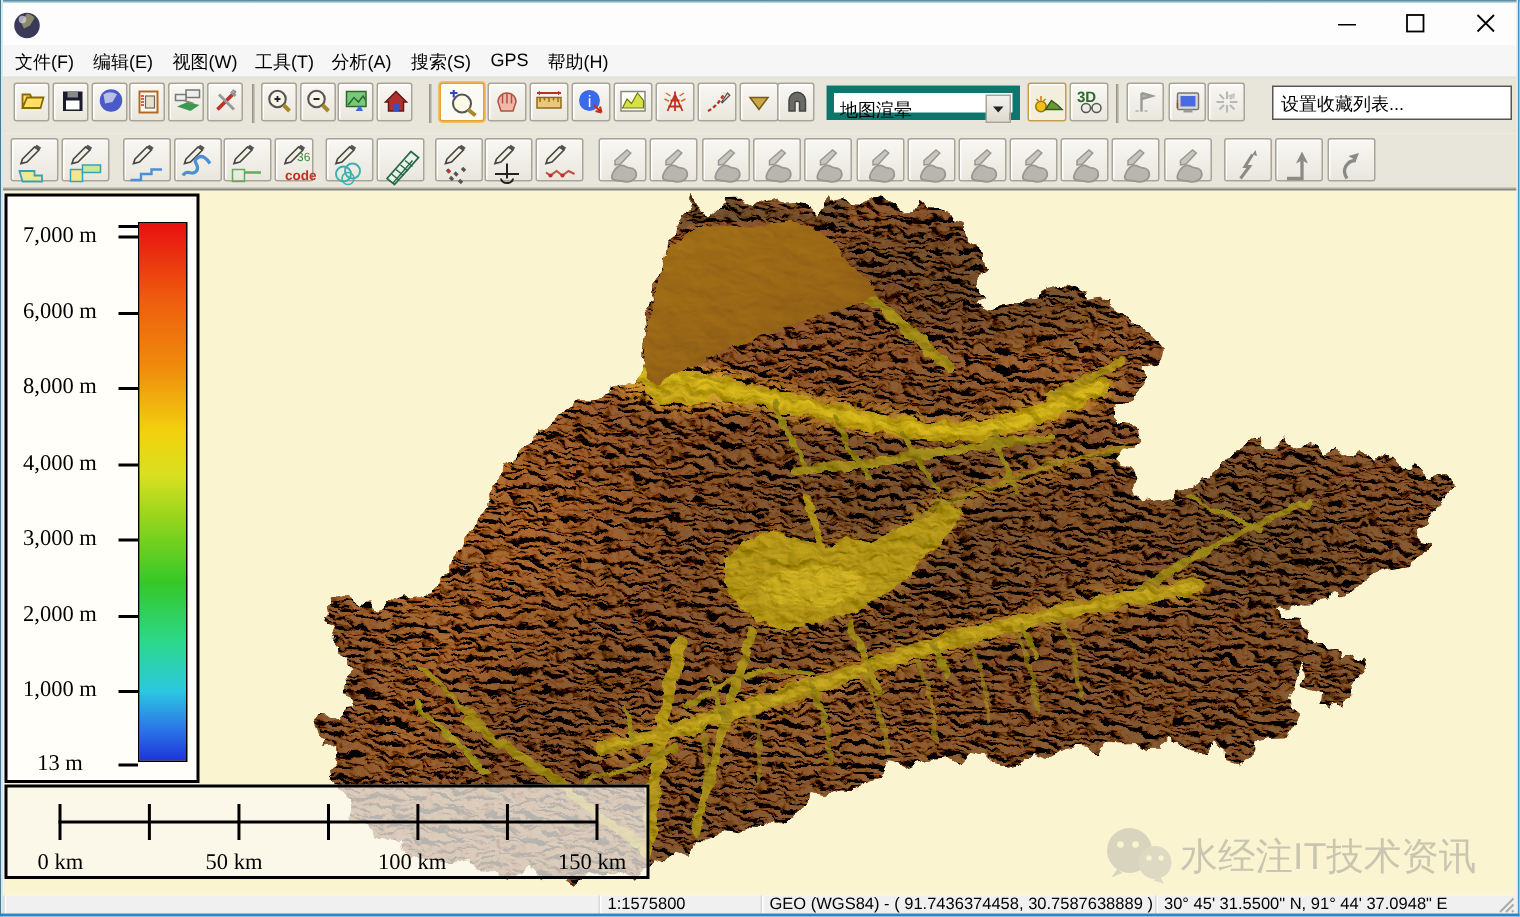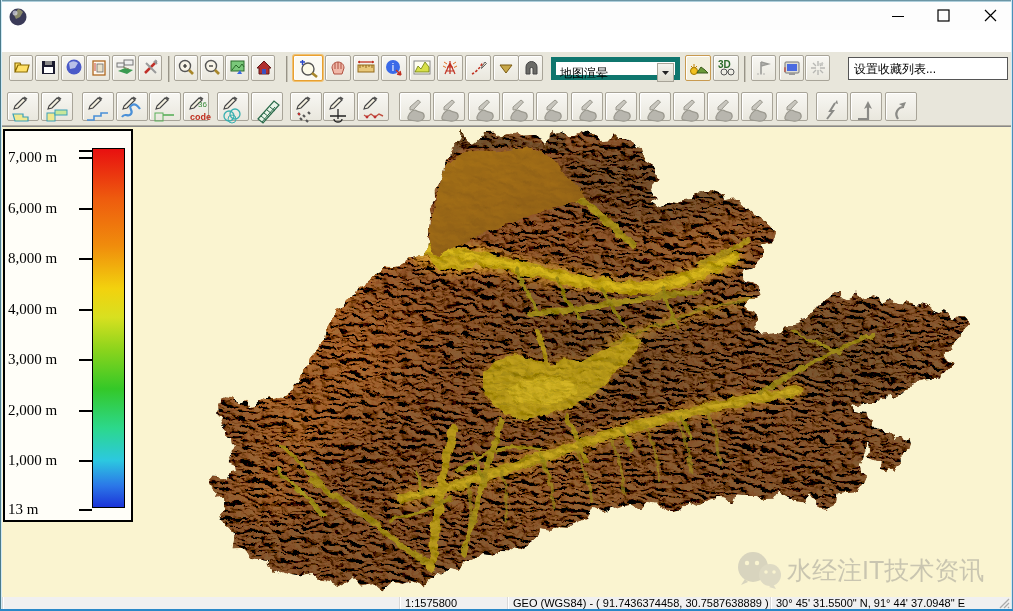--- a/index.html
+++ b/index.html
@@ -13,21 +13,21 @@
 .winbtn{position:absolute;top:0px;width:34px;height:28px;color:#000;text-align:center;}
 #menubar{position:absolute;left:2px;top:30px;width:1009px;height:22px;background:#f6f6f6;border-bottom:1px solid #e0e0e0;}
 .mi{position:absolute;top:3px;font-size:12px;color:#000;}
 #tb1{position:absolute;left:2px;top:52px;width:1009px;height:37px;background:#e8e6db;}
 #tb2{position:absolute;left:2px;top:89px;width:1009px;height:37px;background:#e8e6db;border-bottom:1px solid #b0aca0;}
 .tbtn{position:absolute;top:3px;height:26px;background:linear-gradient(#f8f7f3,#e9e7dd);border:1px solid #a8a498;border-radius:2px;box-shadow:inset 1px 1px 0 #fff;}
 .tbtn2{position:absolute;top:3px;height:29px;background:linear-gradient(#f8f7f3,#e9e7dd);border:1px solid #a8a498;border-radius:2px;box-shadow:inset 1px 1px 0 #fff;}
 .sep{position:absolute;top:4px;width:2px;height:26px;background:#c8c5b8;border-left:1px solid #989488;}
 #map{position:absolute;left:2px;top:126px;width:1009px;height:471px;background:#faf4d0;border-top:1px solid #888;overflow:hidden;}
 #legend{position:absolute;left:1px;top:2px;width:130px;height:393px;background:#fffef8;border:2px solid #000;}
-.lt{position:absolute;font-family:"Liberation Serif",serif;font-size:15px;color:#000;text-align:left;width:64px;}
+.lt{position:absolute;font-family:"Liberation Serif",serif;font-size:15px;color:#000;text-align:center;width:64px;}
 .tick{position:absolute;height:2px;background:#000;}
 #gbar{position:absolute;left:87px;top:17px;width:33px;height:360px;border:1px solid #000;
 background:linear-gradient(#e81010 0%,#ee5c0e 14%,#f08c0c 27%,#f2d20e 39%,#d8e020 47%,#8cd41c 56%,#34c828 67%,#2cd88c 78%,#2cc8e0 87%,#2b78e8 94%,#1c34d8 100%);}
 #scalebox{position:absolute;left:1px;top:396px;width:430px;height:63px;background:rgba(252,250,242,0.72);border:2px solid #000;}
 .st{position:absolute;top:42px;font-family:"Liberation Serif",serif;font-size:15px;color:#000;}
 #wm{position:absolute;left:785px;top:427px;font-size:25px;color:rgba(160,158,150,0.55);letter-spacing:0px;}
 #statusbar{position:absolute;left:2px;top:597px;width:1009px;height:12px;background:#f0f0f0;font-size:11px;color:#000;}
 .seg{position:absolute;top:0;height:12px;border-left:1px solid #d8d8d8;box-shadow:inset 1px 0 0 #fff;padding:0 5px;white-space:nowrap;overflow:hidden;line-height:12px;}
 </style></head>
 <body>
@@ -44,20 +44,30 @@
   </svg>
   <div class="winbtn" style="left:879px;"><svg width="34" height="28">
           <rect x="11" y="14" width="12" height="1" fill="#000"></rect>
         </svg></div>
   <div class="winbtn" style="left:925px;"><svg width="34" height="28">
           <rect x="11" y="8" width="11" height="11" fill="none" stroke="#000" stroke-width="1.2"></rect>
         </svg></div>
   <div class="winbtn" style="left:971px;"><svg width="34" height="28">
           <path d="M12,8 L23,19 M23,8 L12,19" stroke="#000" stroke-width="1.2"></path>
         </svg></div>
+</div>
+<div id="menubar">
+  <div class="mi" style="left:8px">文件(F)</div>
+  <div class="mi" style="left:60px">编辑(E)</div>
+  <div class="mi" style="left:113px">视图(W)</div>
+  <div class="mi" style="left:168px">工具(T)</div>
+  <div class="mi" style="left:219px">分析(A)</div>
+  <div class="mi" style="left:272px">搜索(S)</div>
+  <div class="mi" style="left:325px">GPS</div>
+  <div class="mi" style="left:363px">帮助(H)</div>
 </div>
 <div id="tb1">
       <div class="tbtn" style="left:7px;width:24px">
         <svg width="20" height="20" viewBox="0 0 20 20" style="position:absolute;left:2px;top:2px">
           <path d="M3,14 l3,-7 h11 l-2,7 z M3,14 v-9 h5 l1,2 h6" fill="#ffe066" stroke="#8a6a00" stroke-width="1.2"></path>
         </svg>
       </div>
       <div class="tbtn" style="left:33px;width:24px">
         <svg width="20" height="20" viewBox="0 0 20 20" style="position:absolute;left:2px;top:2px">
           <rect x="4" y="3" width="13" height="13" fill="#1a1a2e"></rect>
@@ -549,20 +559,38 @@
     <div class="tick" style="left:74px;top:26px;width:13px"></div>
     <div class="tick" style="left:74px;top:77px;width:13px"></div>
     <div class="tick" style="left:74px;top:127px;width:13px"></div>
     <div class="tick" style="left:74px;top:178px;width:13px"></div>
     <div class="tick" style="left:74px;top:228px;width:13px"></div>
     <div class="tick" style="left:74px;top:279px;width:13px"></div>
     <div class="tick" style="left:74px;top:329px;width:13px"></div>
     <div class="tick" style="left:74px;top:378px;width:13px"></div>
     <div id="gbar"></div>
   </div>
+  <div id="scalebox">
+    <svg width="426" height="59">
+      <line x1="34" y1="23" x2="393" y2="23" stroke="#000" stroke-width="2"></line>
+      <g stroke="#000" stroke-width="2">
+        <line x1="35" y1="11" x2="35" y2="35"></line>
+            <line x1="94.6" y1="11" x2="94.6" y2="35"></line>
+        <line x1="154.3" y1="11" x2="154.3" y2="35"></line>
+            <line x1="214" y1="11" x2="214" y2="35"></line>
+        <line x1="273.6" y1="11" x2="273.6" y2="35"></line>
+            <line x1="333.3" y1="11" x2="333.3" y2="35"></line>
+        <line x1="393" y1="11" x2="393" y2="35"></line>
+      </g>
+    </svg>
+    <div class="st" style="left:20px">0 km</div>
+    <div class="st" style="left:132px">50 km</div>
+    <div class="st" style="left:247px">100 km</div>
+    <div class="st" style="left:367px">150 km</div>
+  </div>
   <svg width="52" height="44" viewBox="0 0 52 44" style="position:absolute;left:731px;top:422px;opacity:0.45">
     <circle cx="20" cy="18" r="15" fill="#b0aea8"></circle>
     <circle cx="37" cy="26" r="11" fill="#bcbab4"></circle>
     <circle cx="14" cy="14" r="2.2" fill="#faf4d0"></circle>
         <circle cx="24" cy="14" r="2.2" fill="#faf4d0"></circle>
     <circle cx="33" cy="23" r="1.8" fill="#faf4d0"></circle>
         <circle cx="41" cy="23" r="1.8" fill="#faf4d0"></circle>
     <path d="M12,30 l-4,6 7,-3 z" fill="#b0aea8"></path>
         <path d="M40,35 l3,5 -7,-2 z" fill="#bcbab4"></path>
   </svg>

